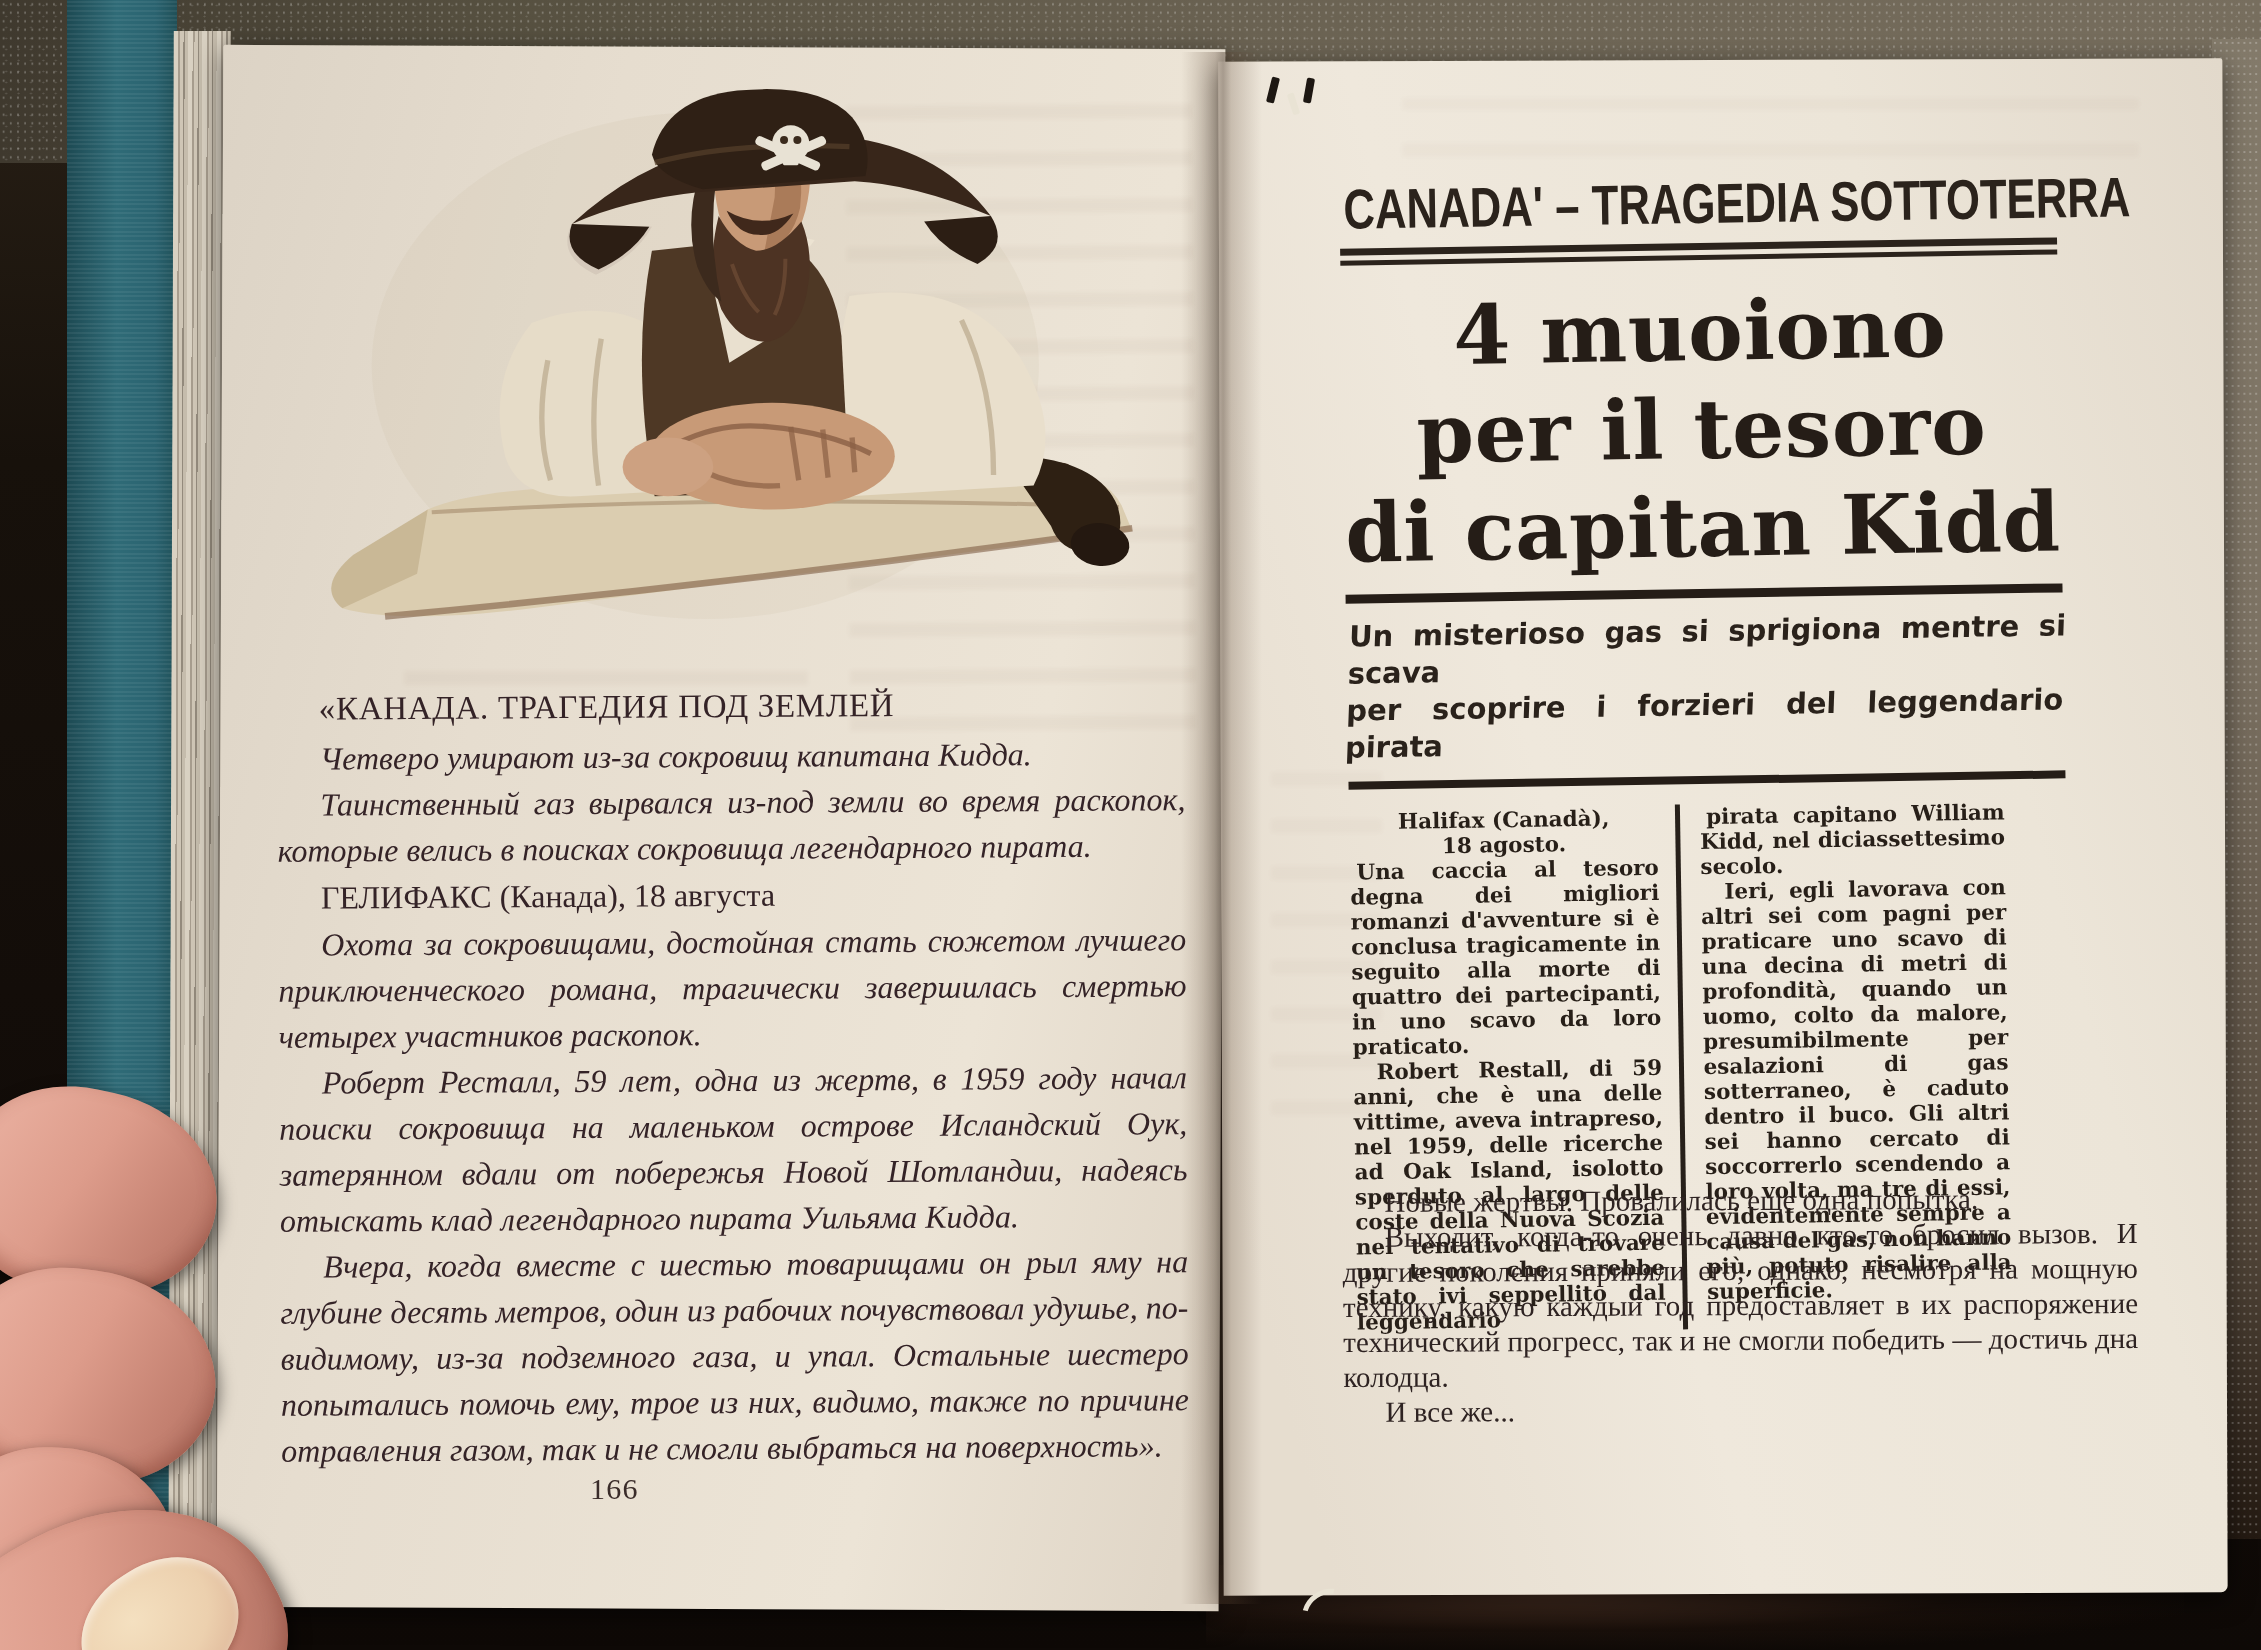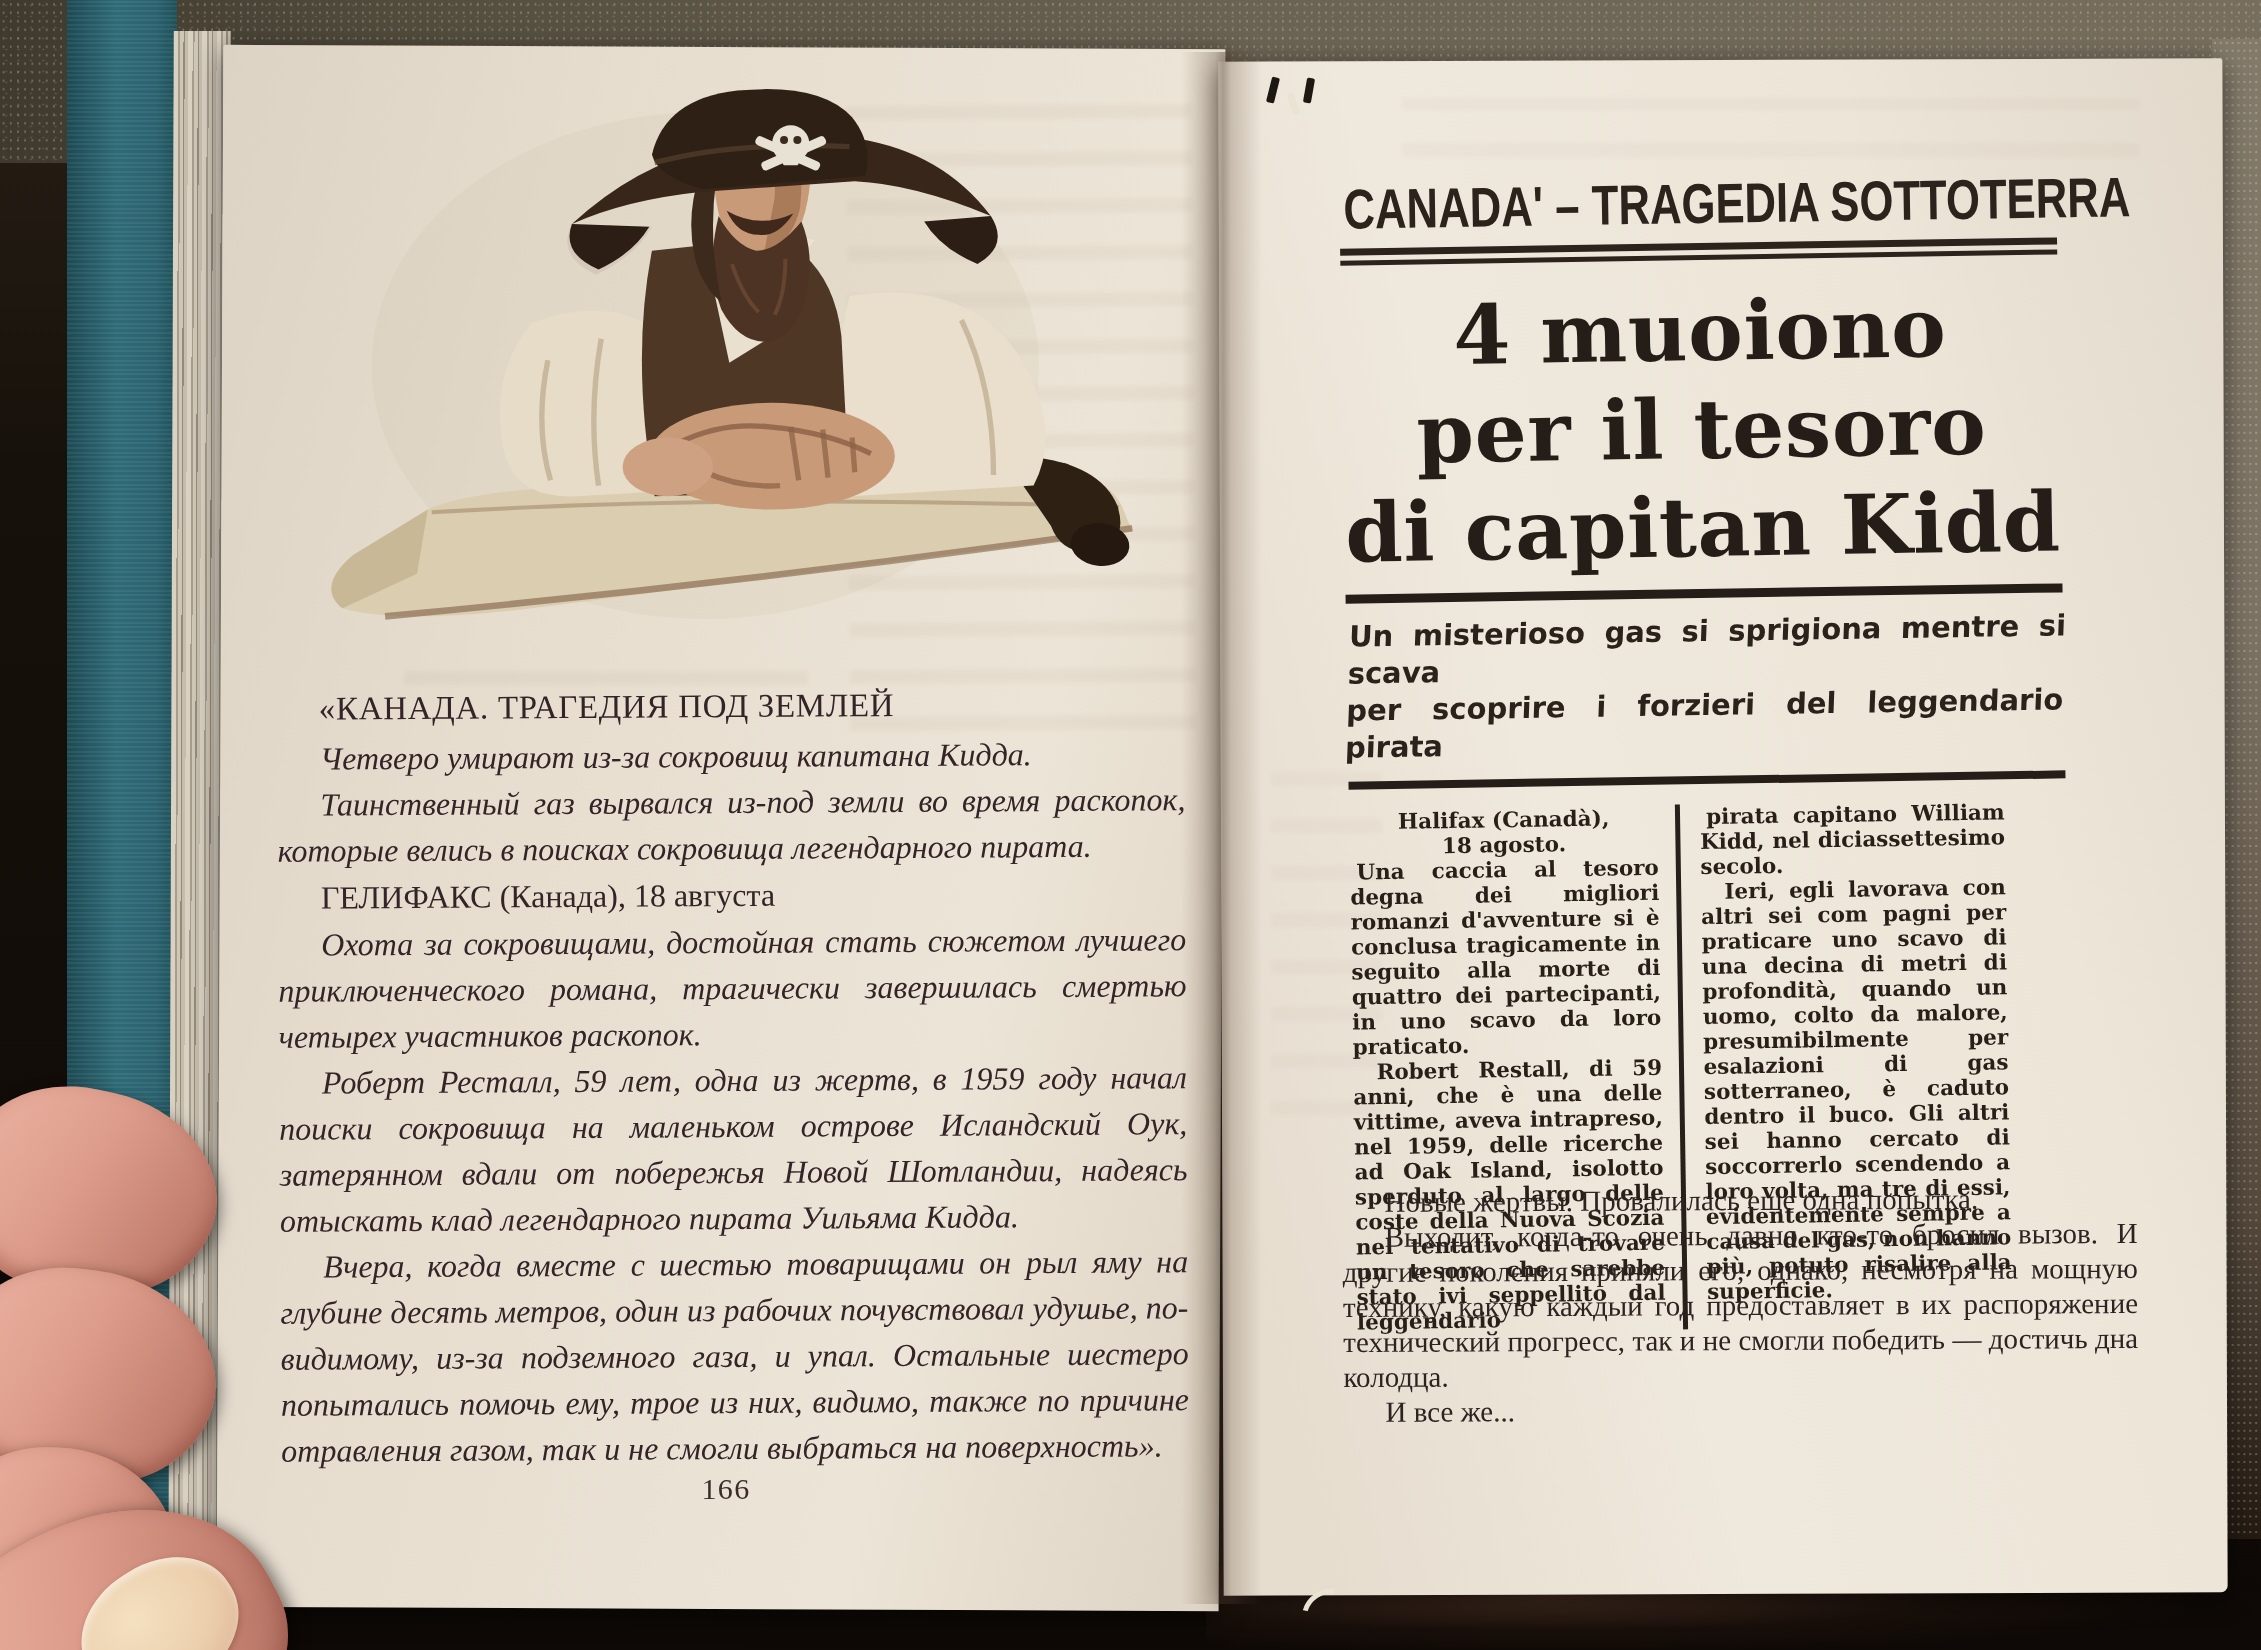--- a/index.html
+++ b/index.html
@@ -49,21 +49,21 @@
   .ghost{position:absolute;background:repeating-linear-gradient(0deg,rgba(110,74,54,.30) 0 14.3px,transparent 14.3px 47px);
     opacity:.14;filter:blur(2px);}
   
   .article{position:absolute;left:279px;top:683px;width:908px;transform:rotate(-.35deg);
     color:#342327;font-size:32px;line-height:46px;text-align:justify;}
   .article .rom{font-style:normal;}
   .article .ital{font-style:italic;}
   .article p{margin:0;text-indent:43px;}
   .article .heading{font-size:33px;letter-spacing:0.7px;margin-left:42px;margin-bottom:3.9px;}
   .article .dateline{margin:1.3px 0 1.3px 0;text-indent:43px;}
-  .pagenum{position:absolute;left:628px;top:1472px;width:196px;text-align:center;
+  .pagenum{position:absolute;left:590px;top:1472px;width:196px;text-align:left;
     color:#3a2c2a;font-size:30px;letter-spacing:1.3px;}
   
   .illu{position:absolute;left:305px;top:83px;width:854px;height:565px;}
   
   .clipping{position:absolute;left:1348px;top:171px;width:717px;transform:rotate(-.9deg);
     color:#261e18;}
   .kicker{font-family:"Liberation Sans",sans-serif;font-weight:700;font-size:56px;
     letter-spacing:0;white-space:nowrap;transform:scaleX(.78);transform-origin:0 50%;
     margin-left:3.9px;color:#2b231c;}
   .rule-double{margin-top:6.5px;height:5.9px;border-top:7.2px solid #2b231c;border-bottom:5.9px solid #2b231c;}

